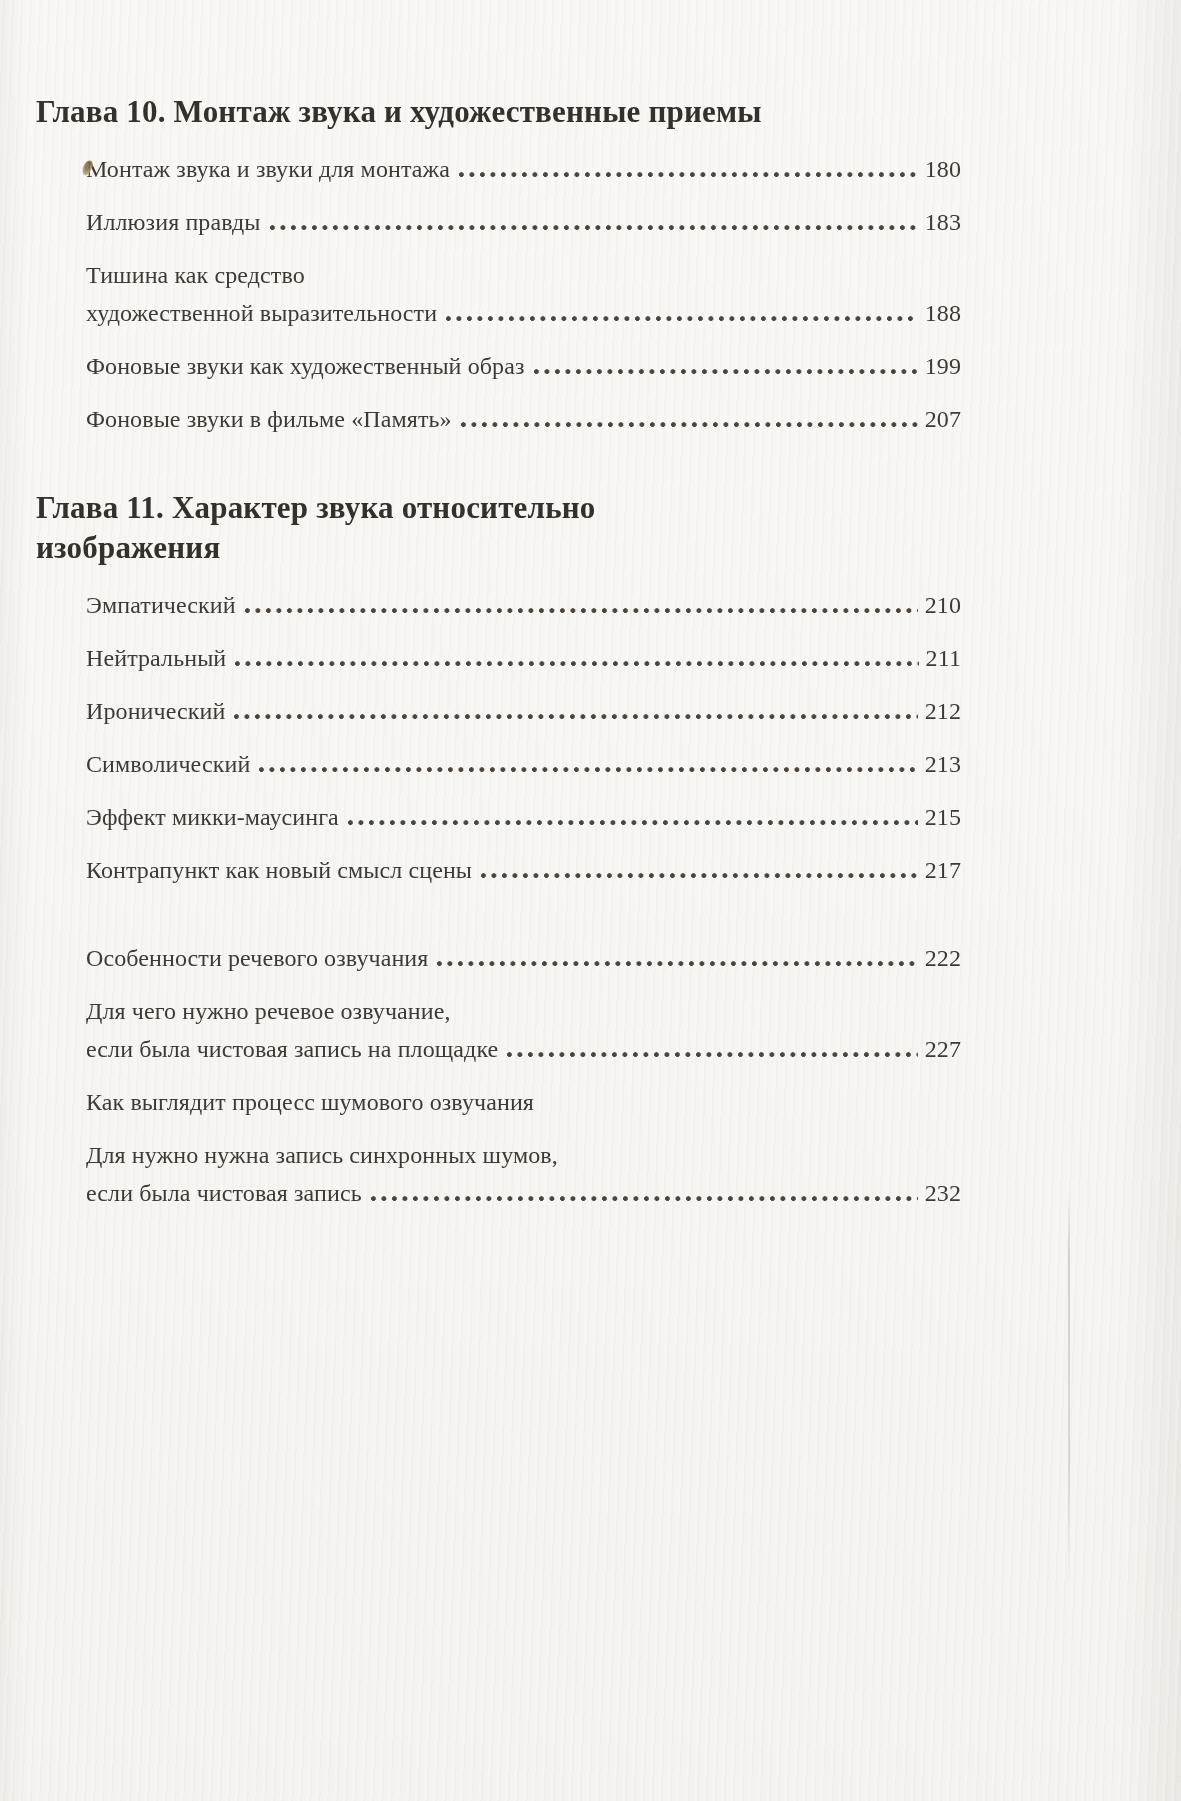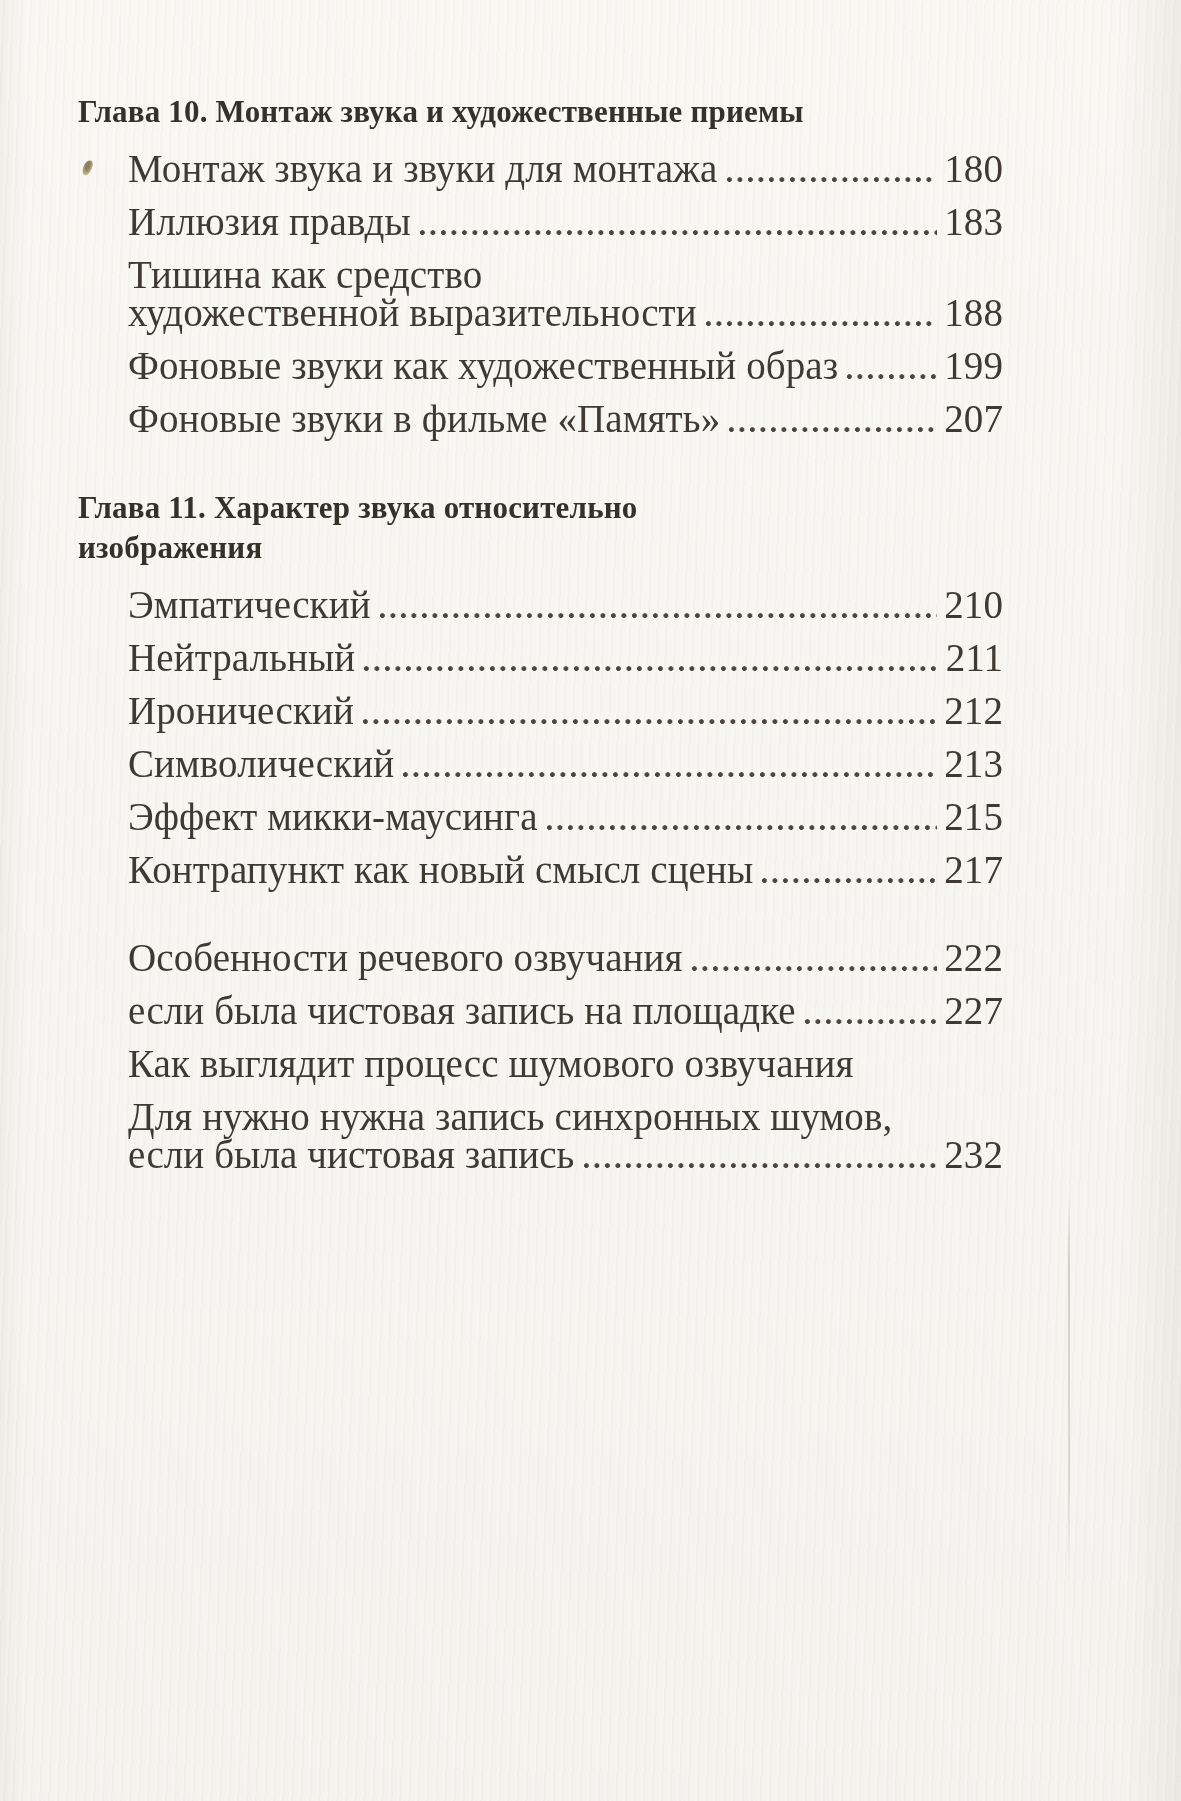--- a/index.html
+++ b/index.html
@@ -28,38 +28,38 @@
     background:
       repeating-linear-gradient(92deg,
         rgba(255,255,255,0.20) 0 3px,
         rgba(221,218,210,0.10) 3px 5px,
         rgba(255,255,255,0.06) 5px 9px);
     mix-blend-mode: normal;
   }
   .toc {
     position: relative;
     z-index: 2;
-    padding: 92px 76px 0 78px; 
+    padding: 92px 76px 0 36px; 
     width: 925px;
     box-sizing: content-box;
   }
   .chapter + .chapter { margin-top: 50px; }
   .chapter-title {
     margin: 0 0 18px 0;
     font-size: 31px;
     line-height: 40px;
     font-weight: bold;
     color: #34302a;
     letter-spacing: 0.2px;
   }
   .entries { padding-left: 50px; }
   .entry { margin: 0 0 15px 0; }
   .entry:last-child { margin-bottom: 0; }
   .entry-line {
-    font-size: 39px;
+    font-size: 24px;
     line-height: 38px;
     letter-spacing: 0.1px;
   }
   .entry-line.last {
     display: flex;
     align-items: baseline;
   }
   .entry-text { white-space: nowrap; }
   .leader {
     flex: 1 1 auto;
@@ -202,20 +202,21 @@
         </h2>
     <div class="entries">
           <div class="entry">
             <div class="entry-line last">
               <span class="entry-text">Особенности речевого озвучания</span>
               <span class="leader"></span>
               <span class="page-num">222</span>
             </div>
           </div>
           <div class="entry">
+            <div class="entry-line"><span class="entry-text">Для чего нужно речевое озвучание,</span></div>
             <div class="entry-line last">
               <span class="entry-text">если была чистовая запись на площадке</span>
               <span class="leader"></span>
               <span class="page-num">227</span>
             </div>
           </div>
           <div class="entry">
             <div class="entry-line"><span class="entry-text">Как выглядит процесс шумового озвучания</span></div>
           </div>
           <div class="entry">

